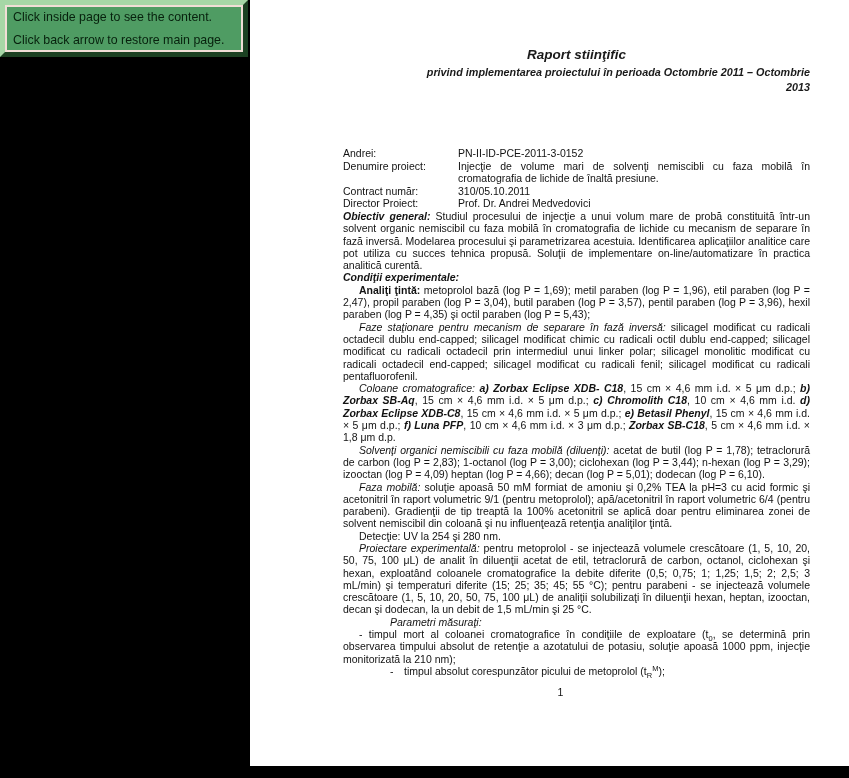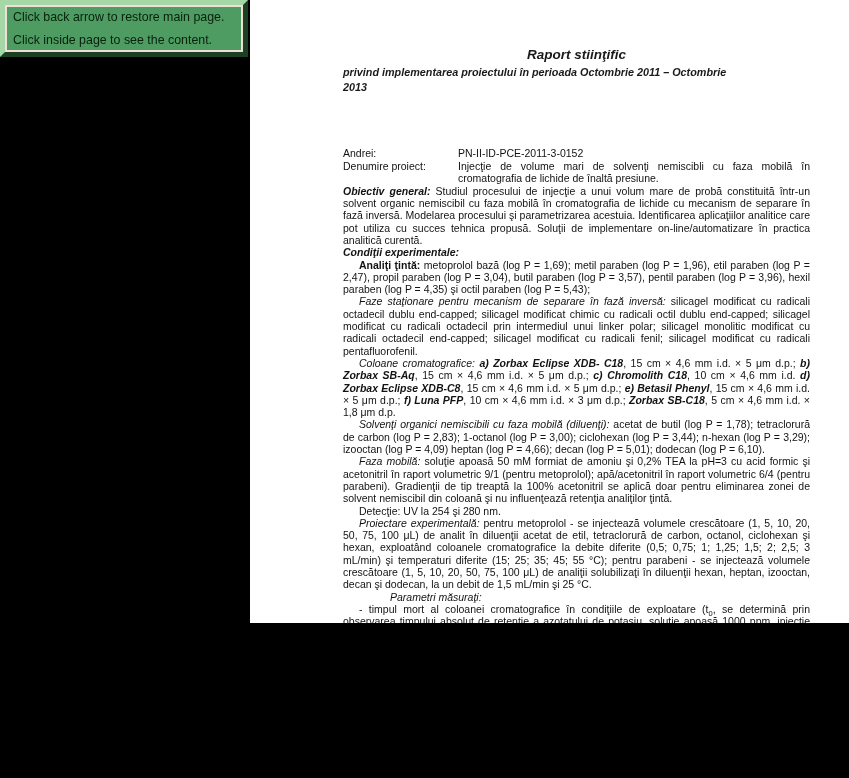--- a/index.html
+++ b/index.html
@@ -7,33 +7,33 @@
     width:849px; height:778px;
     background:#000000;
     position:relative;
     font-family:"Liberation Sans", sans-serif;
     overflow:hidden;
   }
 
   
   .doc-page {
     position:absolute; left:250px; top:0;
-    width:599px; height:623px;
+    width:599px; height:766px;
     background:#ffffff; color:#121212;
     overflow:hidden;
   }
   .doc-inner { padding:46px 39px 0 93px; }
 
   .doc-title {
     text-align:center;
     font-size:13.5px; font-weight:bold; font-style:italic;
     line-height:17px; color:#1a1a1a;
   }
   .doc-subtitle {
-    text-align:left;
+    text-align:right;
     font-size:10.8px; font-weight:bold; font-style:italic;
     line-height:15px; margin-top:2px;
     white-space:pre-line; color:#1a1a1a;
   }
 
   .info-block { margin-top:52px; font-size:10.5px; line-height:12.6px; }
   .info-row { display:grid; grid-template-columns:115px 1fr; }
   .info-value { text-align:justify; }
 
   .doc-body {
@@ -84,20 +84,28 @@
 
     <div class="info-block">
         <div class="info-row">
           <div class="info-label">Andrei:</div>
           <div class="info-value">PN-II-ID-PCE-2011-3-0152</div>
         </div>
         <div class="info-row">
           <div class="info-label">Denumire proiect:</div>
           <div class="info-value">Injecţie de volume mari de solvenţi nemiscibli cu faza mobilă în cromatografia de lichide de înaltă presiune.</div>
         </div>
+        <div class="info-row">
+          <div class="info-label">Contract număr:</div>
+          <div class="info-value">310/05.10.2011</div>
+        </div>
+        <div class="info-row">
+          <div class="info-label">Director Proiect:</div>
+          <div class="info-value">Prof. Dr. Andrei Medvedovici</div>
+        </div>
       </div>
 
     <div class="doc-body">
         <p class="para gap-lg"><span style="font-weight: bold; font-style: italic;">Obiectiv general: </span><span>Studiul procesului de injecţie a unui volum mare de probă constituită într-un solvent organic nemiscibil cu faza mobilă în cromatografia de lichide cu mecanism de separare în fază inversă. Modelarea procesului şi parametrizarea acestuia. Identificarea aplicaţiilor analitice care pot utiliza cu succes tehnica propusă. Soluţii de implementare on-line/automatizare în practica analitică curentă.</span></p>
         <p class="para gap"><span style="font-weight: bold; font-style: italic;">Condiţii experimentale:</span></p>
         <p class="para indent"><span style="font-weight: bold; ">Analiţi ţintă: </span><span>metoprolol bază (log P = 1,69); metil paraben (log P = 1,96), etil paraben (log P = 2,47), propil paraben (log P = 3,04), butil paraben (log P = 3,57), pentil paraben (log P = 3,96), hexil paraben (log P = 4,35) şi octil paraben (log P = 5,43);</span></p>
         <p class="para indent"><span style="font-style: italic;">Faze staţionare pentru mecanism de separare în fază inversă: </span><span>silicagel modificat cu radicali octadecil dublu end-capped; silicagel modificat chimic cu radicali octil dublu end-capped; silicagel modificat cu radicali octadecil prin intermediul unui linker polar; silicagel monolitic modificat cu radicali octadecil end-capped; silicagel modificat cu radicali fenil; silicagel modificat cu radicali pentafluorofenil.</span></p>
         <p class="para indent"><span style="font-style: italic;">Coloane cromatografice: </span><span style="font-weight: bold; font-style: italic;">a) Zorbax Eclipse XDB- C18</span><span>, 15 cm × 4,6 mm i.d. × 5 μm d.p.; </span><span style="font-weight: bold; font-style: italic;">b) Zorbax SB-Aq</span><span>, 15 cm × 4,6 mm i.d. × 5 μm d.p.; </span><span style="font-weight: bold; font-style: italic;">c) Chromolith C18</span><span>, 10 cm × 4,6 mm i.d. </span><span style="font-weight: bold; font-style: italic;">d) Zorbax Eclipse XDB-C8</span><span>, 15 cm × 4,6 mm i.d. × 5 μm d.p.; </span><span style="font-weight: bold; font-style: italic;">e) Betasil Phenyl</span><span>, 15 cm × 4,6 mm i.d. × 5 μm d.p.; </span><span style="font-weight: bold; font-style: italic;">f) Luna PFP</span><span>, 10 cm × 4,6 mm i.d. × 3 μm d.p.; </span><span style="font-weight: bold; font-style: italic;">Zorbax SB-C18</span><span>, 5 cm × 4,6 mm i.d. × 1,8 μm d.p.</span></p>
         <p class="para indent"><span style="font-style: italic;">Solvenţi organici nemiscibili cu faza mobilă (diluenţi): </span><span>acetat de butil (log P = 1,78); tetraclorură de carbon (log P = 2,83); 1-octanol (log P = 3,00); ciclohexan (log P = 3,44); n-hexan (log P = 3,29); izooctan (log P = 4,09) heptan (log P = 4,66); decan (log P = 5,01); dodecan (log P = 6,10).</span></p>
         <p class="para indent"><span style="font-style: italic;">Faza mobilă: </span><span>soluţie apoasă 50 mM formiat de amoniu şi 0,2% TEA la pH=3 cu acid formic şi acetonitril în raport volumetric 9/1 (pentru metoprolol); apă/acetonitril în raport volumetric 6/4 (pentru parabeni). Gradienţii de tip treaptă la 100% acetonitril se aplică doar pentru eliminarea zonei de solvent nemiscibil din coloană şi nu influenţează retenţia analiţilor ţintă.</span></p>
@@ -106,15 +114,15 @@
         <p class="para indent-lg"><span style="font-style: italic;">Parametri măsuraţi:</span></p>
         <p class="para indent"><span>- timpul mort al coloanei cromatografice în condiţiile de exploatare (t</span><sub>0</sub><span>, se determină prin observarea timpului absolut de retenţie a azotatului de potasiu, soluţie apoasă 1000 ppm, injecţie monitorizată la 210 nm);</span></p>
         <p class="para indent-lg"><span>- timpul absolut corespunzător picului de metoprolol (t</span><sub>R</sub><sup>M</sup><span>);</span></p>
       </div>
 
     <div class="page-number">1</div>
   </div>
 </div>
 
 <div class="overlay-box">
+  <div class="overlay-line">Click inside page to see the content.</div>
   <div class="overlay-line">Click back arrow to restore main page.</div>
-  <div class="overlay-line">Click inside page to see the content.</div>
 </div>
 
 </body></html>

